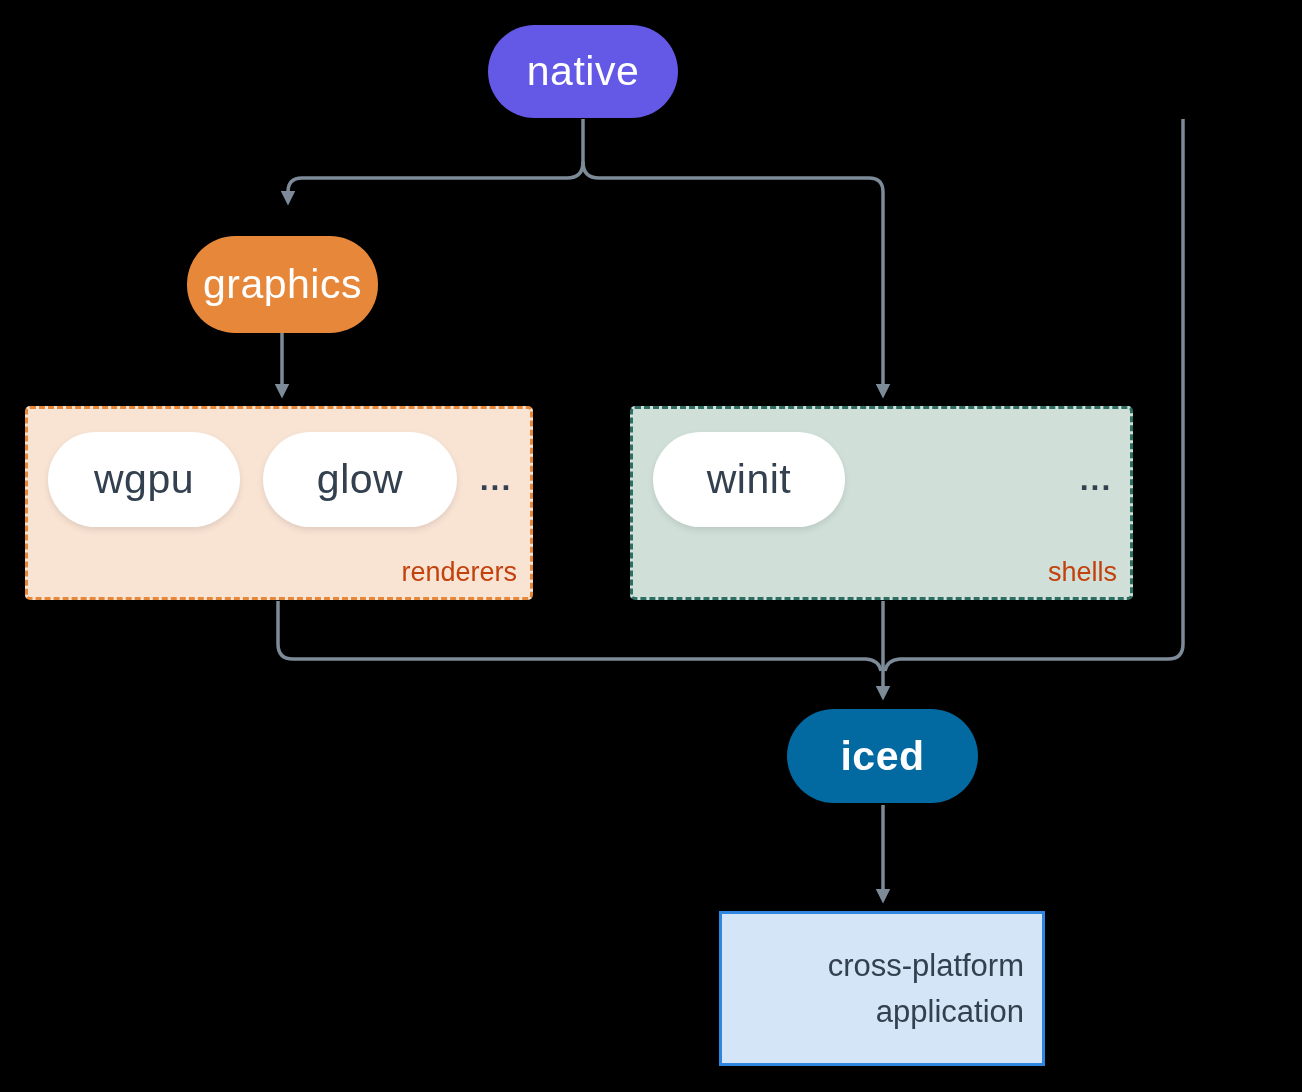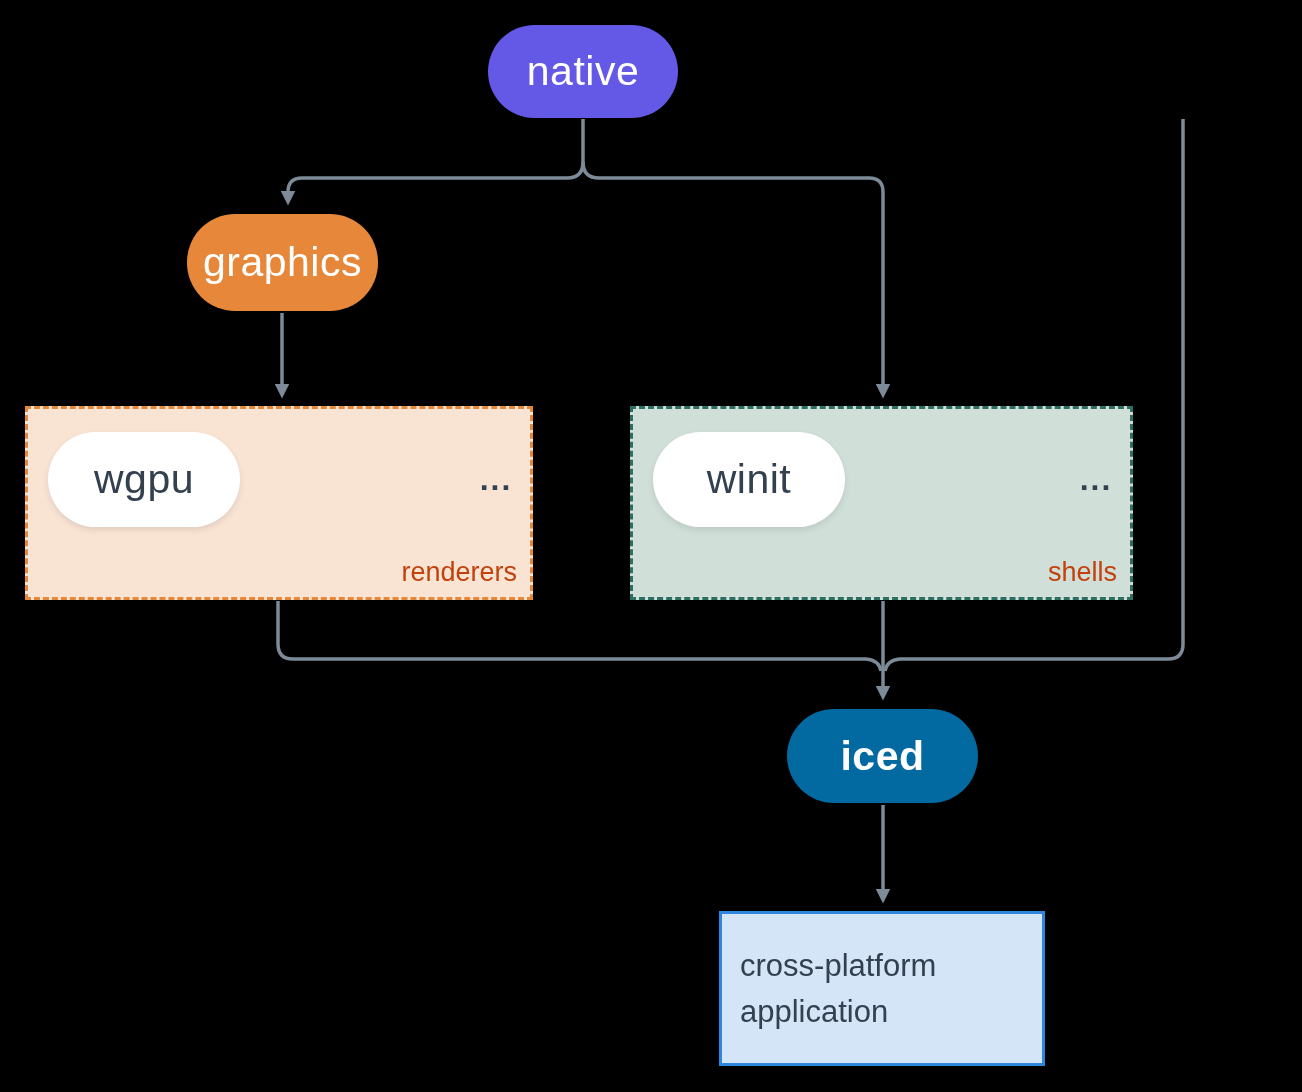--- a/index.html
+++ b/index.html
@@ -20,33 +20,33 @@
   .node, .group, .app-box, .ellipsis, .group-label { position: absolute; box-sizing: border-box; }
   .pill {
     display: flex;
     align-items: center;
     justify-content: center;
     border-radius: 48px;
     font-size: 41px;
     letter-spacing: 0.5px;
   }
   .pill-purple { background: #6458e6; color: #ffffff; }
-  .pill-orange { background: #e6873a; color: #ffffff; }
+  .pill-orange { background: #e6873a; color: #ffffff; margin-top: 22px; }
   .pill-blue   { background: #0369a1; color: #ffffff; font-weight: bold; }
   .pill-white  {
     background: #ffffff;
     color: #33404f;
     box-shadow: 0 3px 6px rgba(0,0,0,0.10);
   }
   .node-native   { left: 488px;  top: 25px;  width: 190px; height: 93px; }
   .node-web      { left: 1088px; top: 25px;  width: 190px; height: 93px; }
   .node-graphics { left: 187px;  top: 214px; width: 191px; height: 97px; }
   .node-iced     { left: 787px;  top: 709px; width: 191px; height: 94px; }
 
-  .group { border-radius: 0; }
+  .group { border-radius: 5px; }
   .group-renderers {
     left: 25px; top: 406px; width: 508px; height: 194px;
     background: #f9e4d4;
     border: 3px dashed #e6873a;
   }
   .group-shells {
     left: 630px; top: 406px; width: 503px; height: 194px;
     background: #d0e0d9;
     border: 3px dashed #2e6f63;
   }
@@ -61,21 +61,21 @@
   }
   .group-label {
     right: 13px; bottom: 9px;
     color: #c2410c; font-size: 27px;
   }
   .app-box {
     left: 719px; top: 911px; width: 326px; height: 155px;
     background: #d4e5f7;
     border: 3px solid #2e86de;
     display: flex; align-items: center; justify-content: center;
-    text-align: left;
+    text-align: right;
     color: #33404f;
     font-size: 31px;
     line-height: 46px;
     padding: 0 18px;
   }
 </style>
 </head>
 <body>
 
 <div class="stage">
@@ -97,20 +97,21 @@
     </g>
   </svg>
 
   <div class="node pill pill-purple node-native">native</div>
 
 
   <div class="node pill pill-orange node-graphics">graphics</div>
 
   <div class="group group-renderers">
     <div class="node pill pill-white node-wgpu">wgpu</div>
+    <div class="node pill pill-white node-glow">glow</div>
     <div class="ellipsis">...</div>
     <div class="group-label">renderers</div>
   </div>
 
   <div class="group group-shells">
     <div class="node pill pill-white node-winit">winit</div>
     <div class="ellipsis">...</div>
     <div class="group-label">shells</div>
   </div>
 

